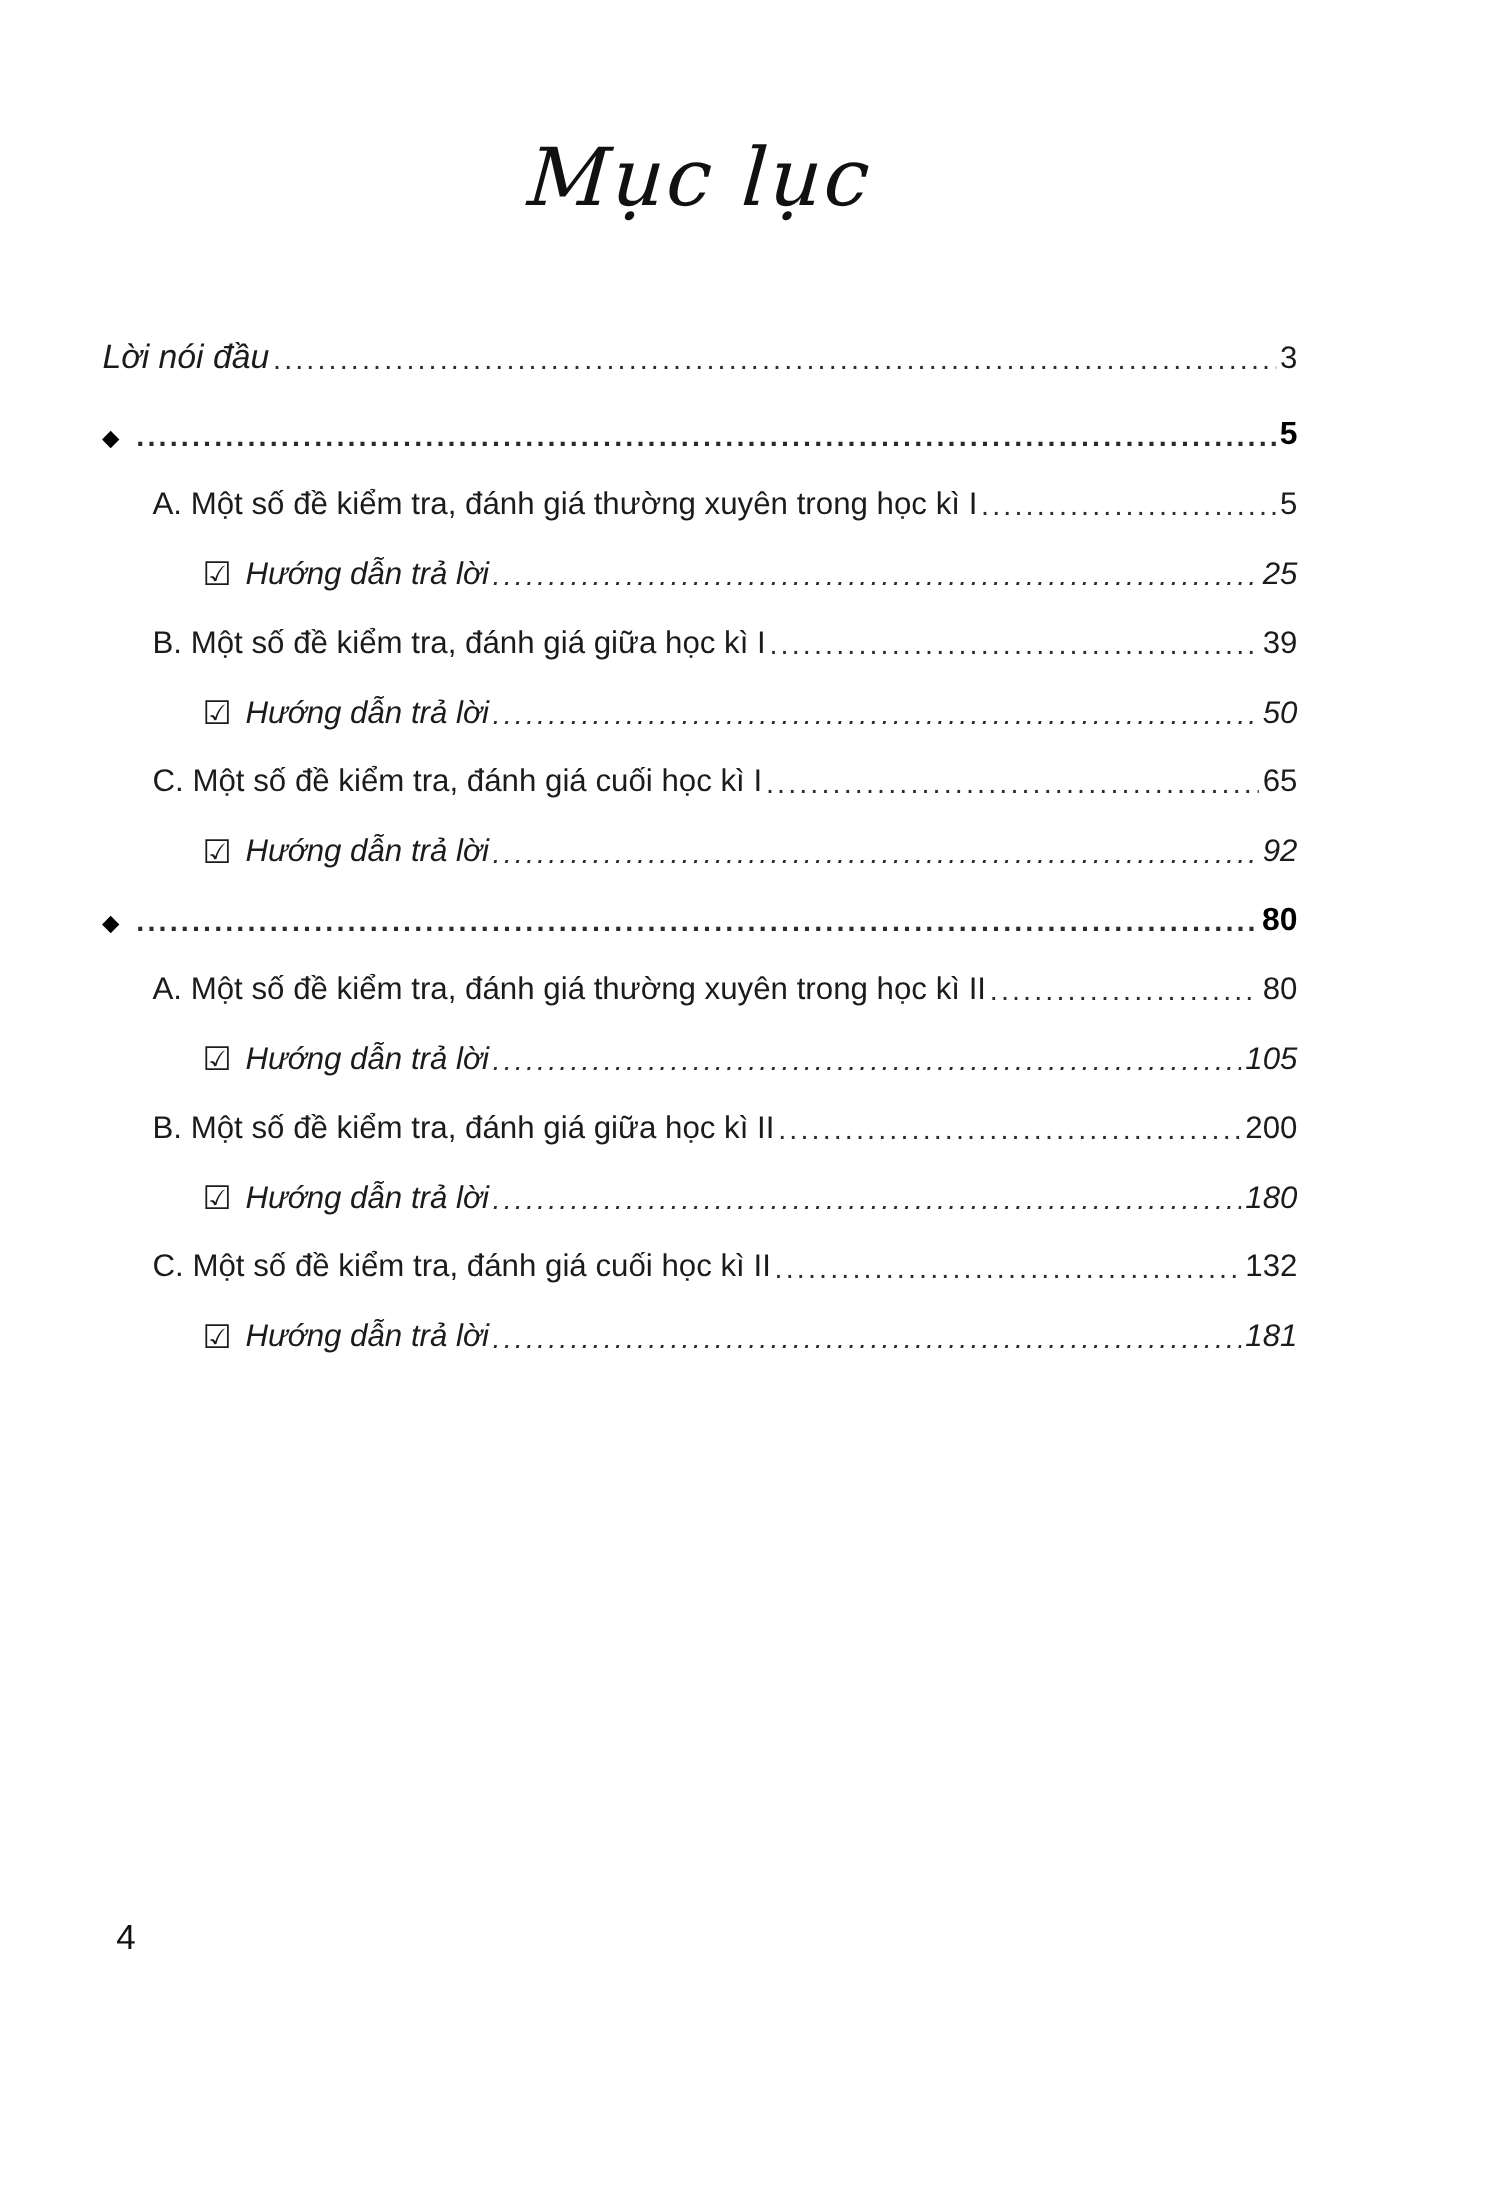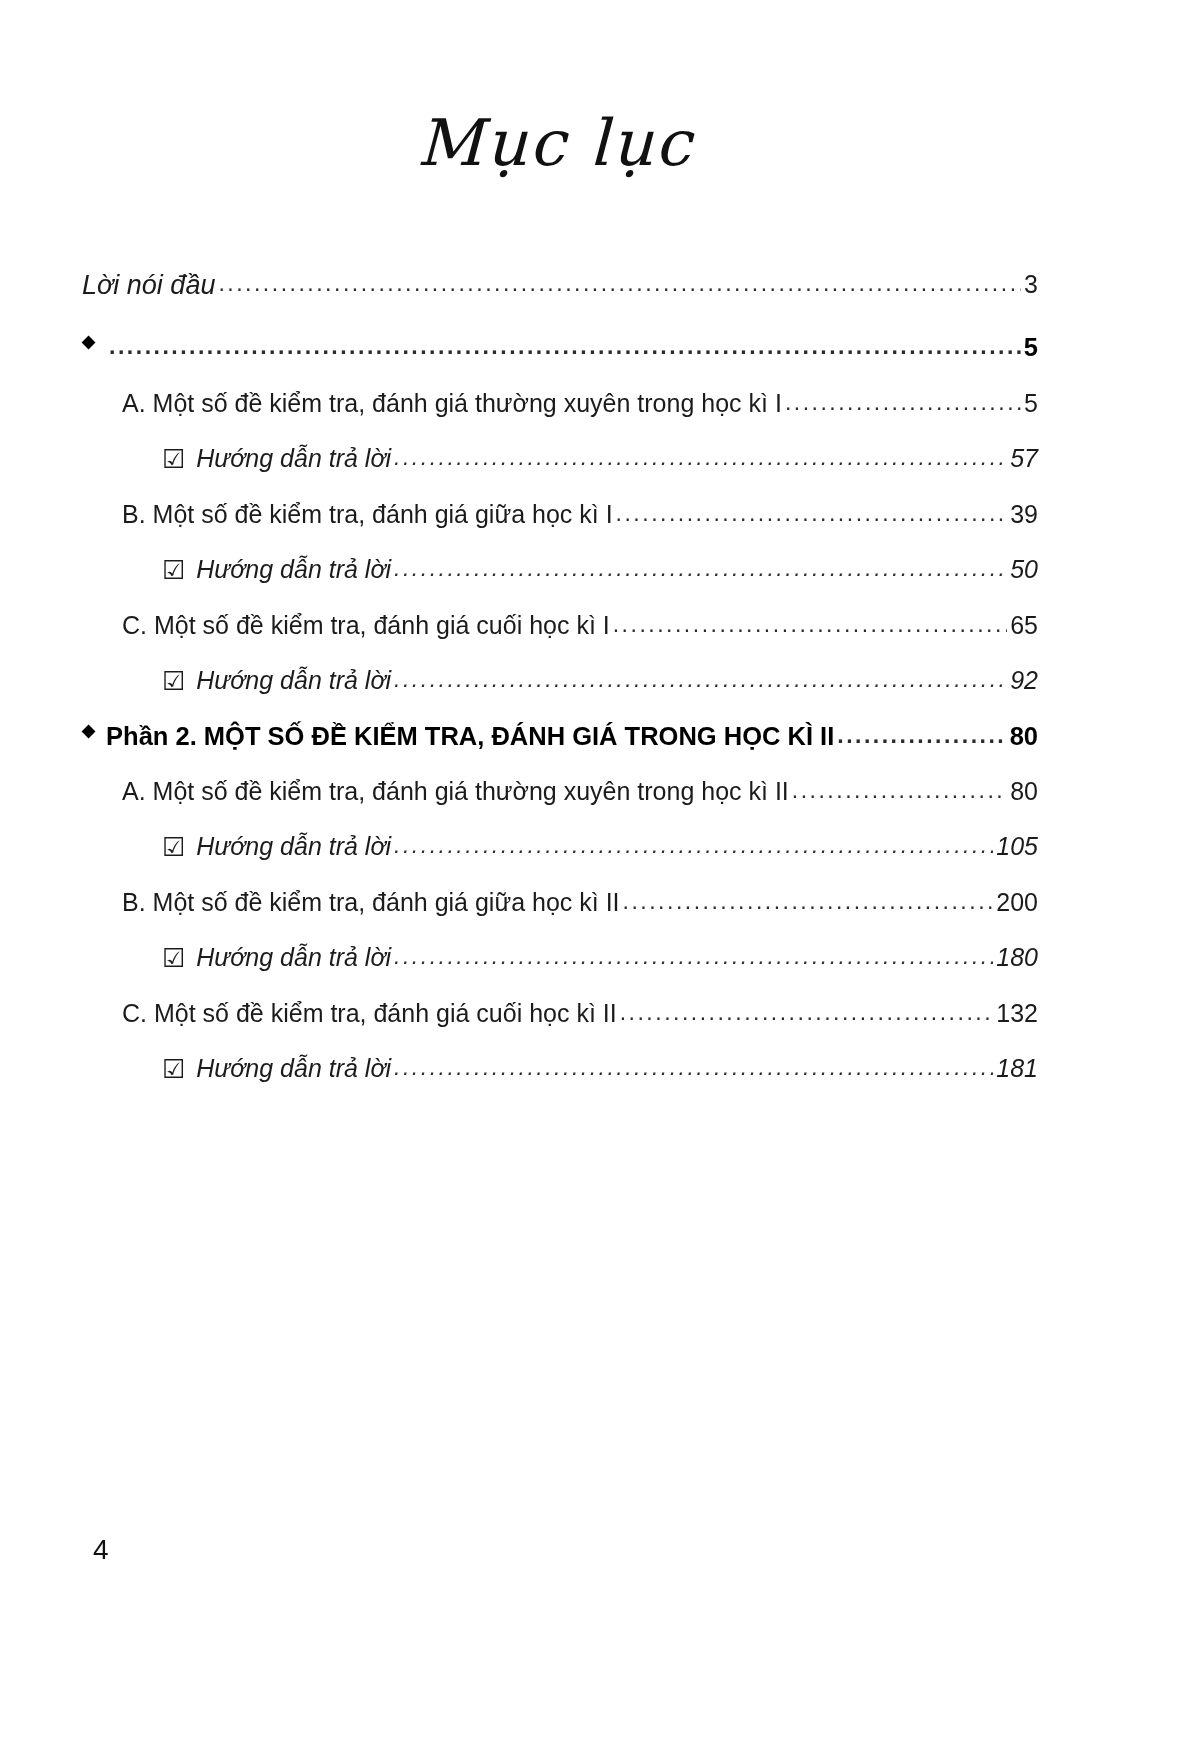--- a/index.html
+++ b/index.html
@@ -26,21 +26,21 @@
     font-size: 64px;
     letter-spacing: 2px;
     color: #111;
     margin-top: 14px;
     margin-bottom: 92px;
     transform: skewX(-4deg);
   }
   .toc { width: 100%; }
   .row {
     display: flex;
-    align-items: flex-start;
+    align-items: flex-end;
     font-size: 25px;
     line-height: 1;
     margin-bottom: 30px;
     color: #1b1b1b;
   }
   .row .label { white-space: nowrap; }
   .row .bullet { margin-right: 11px; }
   .leader {
     flex: 1;
     overflow: hidden;
@@ -94,21 +94,21 @@
 
     <span class="label">A. Một số đề kiểm tra, đánh giá thường xuyên trong học kì I</span>
     <span class="leader"></span>
     <span class="pageno">5</span>
   </div>
 
   <div class="row answer">
     <span class="bullet">☑</span>
     <span class="label">Hướng dẫn trả lời</span>
     <span class="leader"></span>
-    <span class="pageno">57</span>
+    <span class="pageno">25</span>
   </div>
 
   <div class="row section">
 
     <span class="label">B. Một số đề kiểm tra, đánh giá giữa học kì I</span>
     <span class="leader"></span>
     <span class="pageno">39</span>
   </div>
 
   <div class="row answer">
@@ -127,21 +127,20 @@
 
   <div class="row answer">
     <span class="bullet">☑</span>
     <span class="label">Hướng dẫn trả lời</span>
     <span class="leader"></span>
     <span class="pageno">92</span>
   </div>
 
   <div class="row part">
     <span class="bullet">◆</span>
-    <span class="label">Phần 2. MỘT SỐ ĐỀ KIỂM TRA, ĐÁNH GIÁ TRONG HỌC KÌ II</span>
     <span class="leader"></span>
     <span class="pageno">80</span>
   </div>
 
   <div class="row section">
 
     <span class="label">A. Một số đề kiểm tra, đánh giá thường xuyên trong học kì II</span>
     <span class="leader"></span>
     <span class="pageno">80</span>
   </div>

